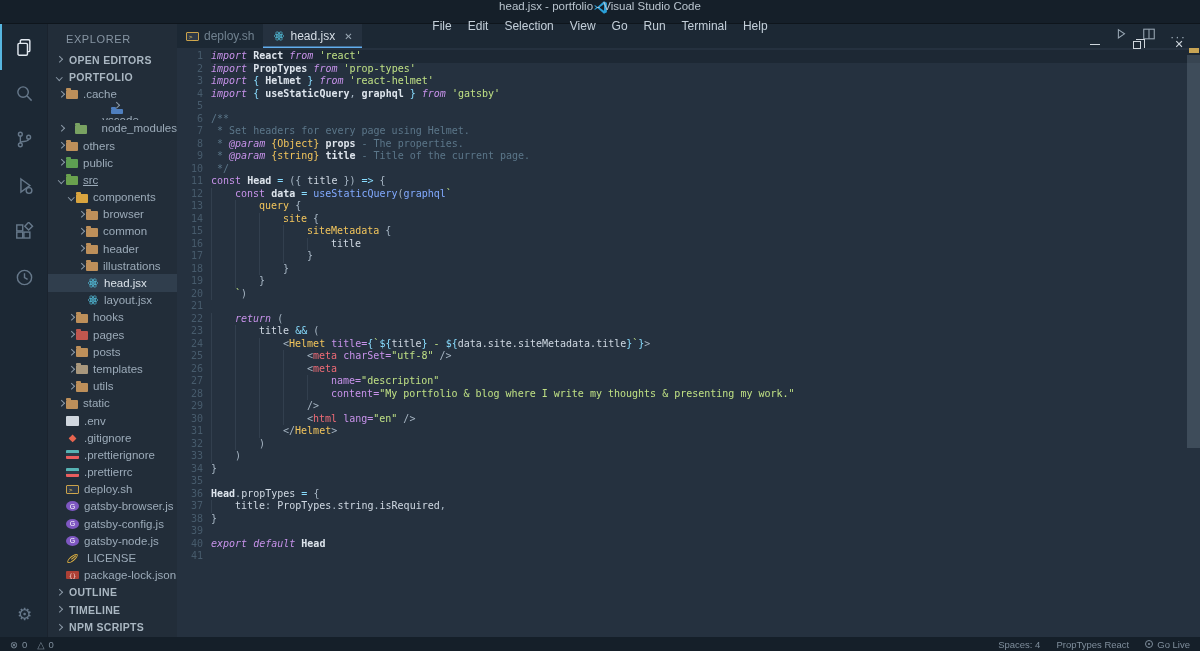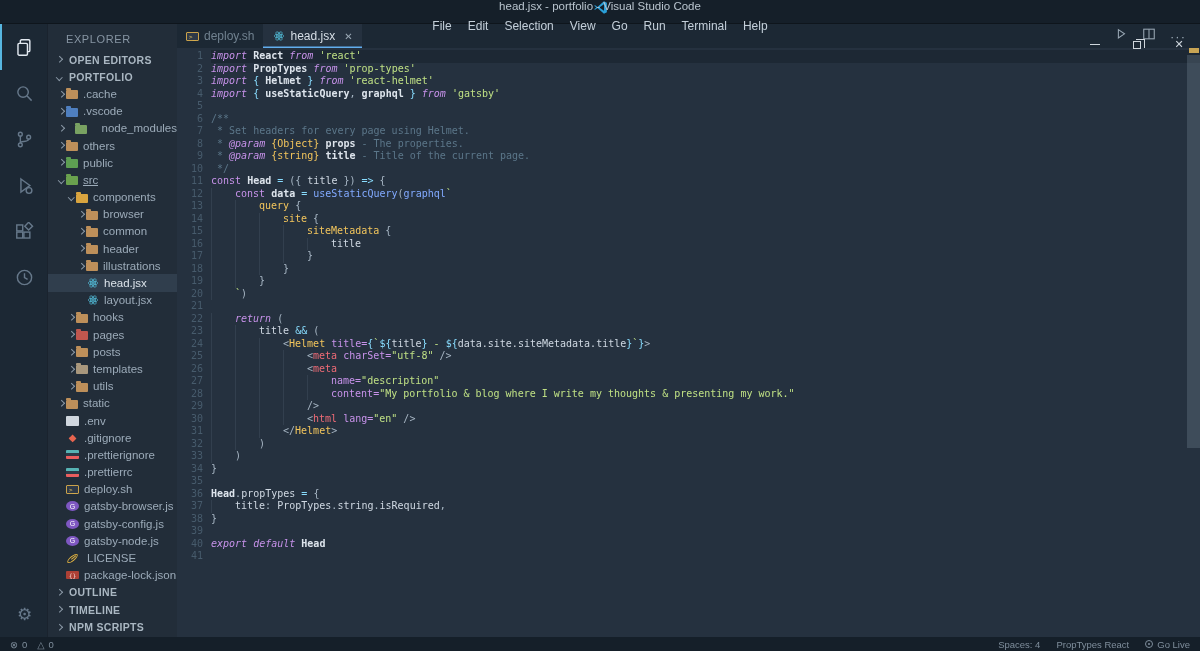--- a/index.html
+++ b/index.html
@@ -208,21 +208,21 @@
           </span>
           <span class="tree-label">PORTFOLIO</span>
         </div>
         <div class="trow" style="padding-left: 8px;">
           <span class="chev right">
             <i></i>
           </span>
           <span class="ic folder" style="--fc: #bd8f5a;"></span>
           <span class="tree-label">.cache</span>
         </div>
-        <div class="trow" style="padding-left: 8px;">
+        <div class="trow" style="padding-left: 8px; flex-direction: column;">
           <span class="chev right">
             <i></i>
           </span>
           <span class="ic folder" style="--fc: #4f7fbf;"></span>
           <span class="tree-label">.vscode</span>
         </div>
         <div class="trow" style="padding-left: 8px; justify-content: space-between;">
           <span class="chev right">
             <i></i>
           </span>

